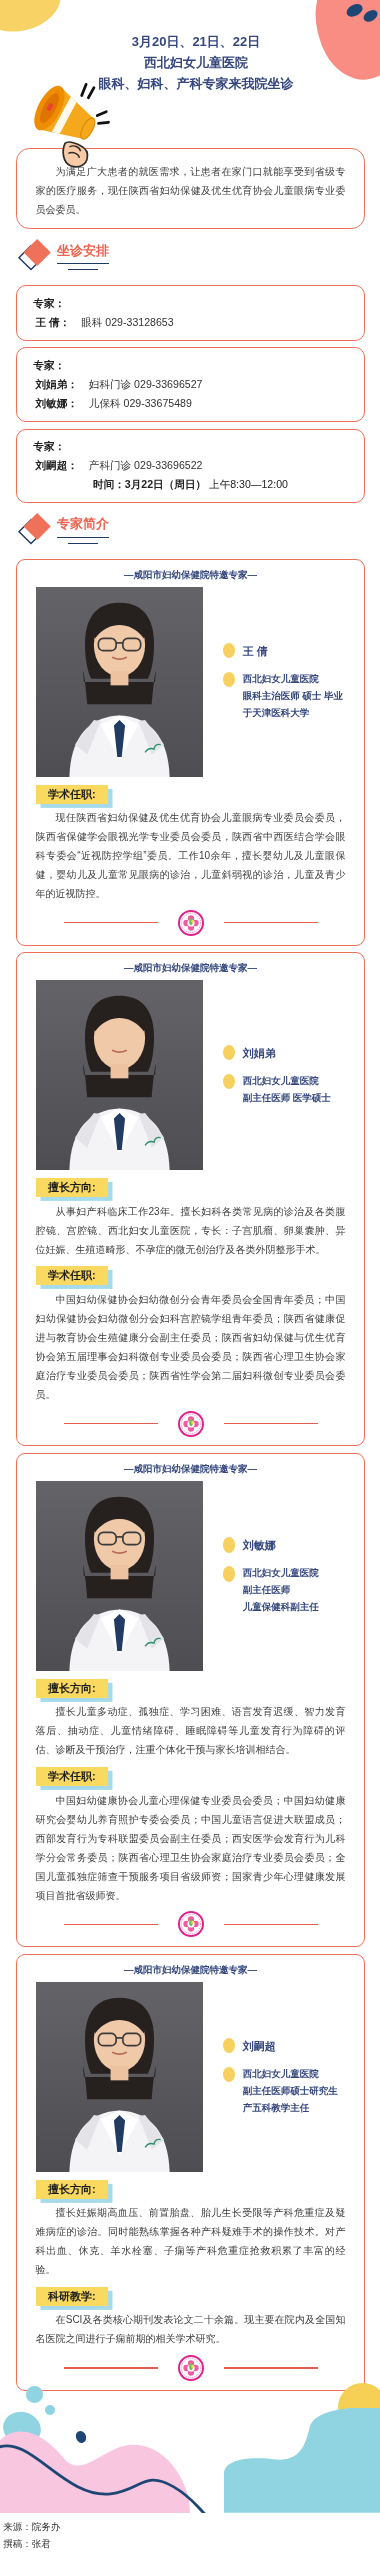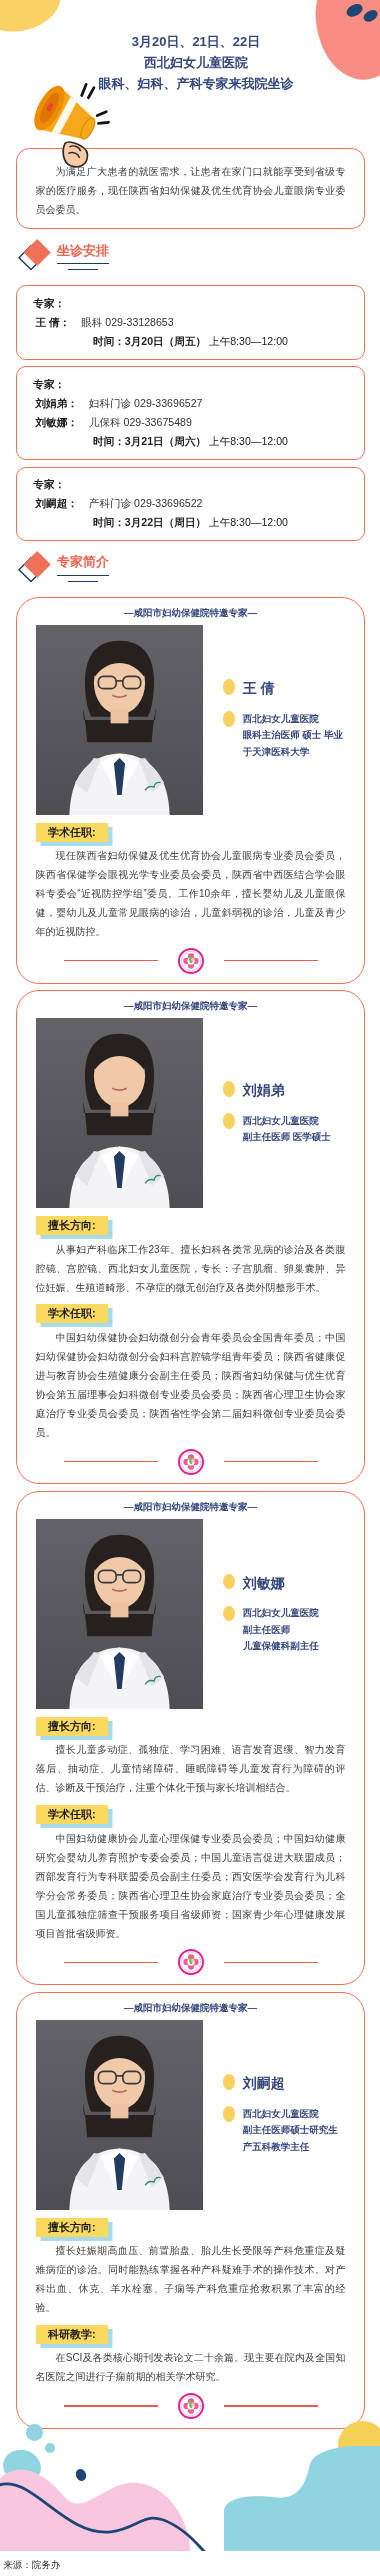--- a/index.html
+++ b/index.html
@@ -41,31 +41,31 @@
     padding:7.8px 16.7px; font-size:10.6px; line-height:19px; color:#222; }
   .sched-label { font-weight:bold; }
   .doctor-line { padding-left:2.2px; }
   .doctor-name { font-weight:bold; }
   .doctor-detail { color:#333;margin-left:8px; }
   .time-line { text-align:center; }
   .time-bold { font-weight:bold; }
   .time-rest { color:#222; }
 
   
-  .card { margin:6.7px 15.6px 0; border:1.1px solid #ee7058; border-radius:23px;
+  .card { margin:6.7px 15.6px 0; border:1.1px solid #ee7058; border-radius:9px;
     padding:9px 19px 6.7px; }
   .card-tag { text-align:center; color:#35477d; font-weight:bold; font-size:9.5px; line-height:12.3px; }
   .profile { display:flex; margin-top:5.6px; }
   .photo { width:167px; height:190px; flex:none; overflow:hidden; }
   .photo svg { display:block; width:100%; height:100%; }
   .info { flex:1; display:flex; flex-direction:column; justify-content:center;
     padding-left:20px; gap:12.3px; }
   .info-row { display:flex; gap:7.8px; }
   .bullet { width:12.3px; height:15.6px; border-radius:50%; background:#f6d160; flex:none; margin-top:0.6px; }
-  .expert-name { color:#35477d; font-weight:bold; font-size:14px; padding-top:1.7px;text-align:right; }
+  .expert-name { color:#35477d; font-weight:bold; font-size:11px; padding-top:1.7px;text-align:right; }
   .affil { color:#35477d; font-weight:bold; font-size:9.5px; line-height:16.7px; }
   .tag-label { display:inline-block; background:#fad961; color:#1c1c1c; font-weight:bold;
     font-size:11px; line-height:19px; padding:0 12.3px; margin-top:7.8px;
     box-shadow:4.5px 3.9px 0 #a6dbec; }
   .para { font-size:10px; line-height:19px; color:#3d3d3d; text-indent:2em;
     text-align:justify; margin-top:4.5px; }
   .card-foot { display:flex; align-items:center; justify-content:center; gap:20px;
     margin:6.7px 0 2.2px; }
   .foot-line { width:94px; height:1.1px; background:#e65c50; }
   .logo { width:26px; height:26px; }
@@ -138,43 +138,35 @@
 
   <div id="sched-container">
   <div class="sched">
     <div class="sched-label">专家：</div>
     <div class="doctors">
   <div class="doctor-line">
     <span class="doctor-name">王 倩：</span>
     <span class="doctor-detail">眼科  029-33128653</span>
   </div>
 </div>
-    <div class="time-line">
-      <span class="time-bold">时间：3月20日（周五）</span>
-      <span class="time-rest">上午8:30—12:00</span>
-    </div>
   </div>
 
   <div class="sched">
     <div class="sched-label">专家：</div>
     <div class="doctors">
   <div class="doctor-line">
     <span class="doctor-name">刘娟弟：</span>
     <span class="doctor-detail">妇科门诊  029-33696527</span>
   </div>
 
   <div class="doctor-line">
     <span class="doctor-name">刘敏娜：</span>
     <span class="doctor-detail">儿保科 029-33675489</span>
   </div>
 </div>
-    <div class="time-line">
-      <span class="time-bold">时间：3月21日（周六）</span>
-      <span class="time-rest">上午8:30—12:00</span>
-    </div>
   </div>
 
   <div class="sched">
     <div class="sched-label">专家：</div>
     <div class="doctors">
   <div class="doctor-line">
     <span class="doctor-name">刘嗣超：</span>
     <span class="doctor-detail">产科门诊  029-33696522</span>
   </div>
 </div>

